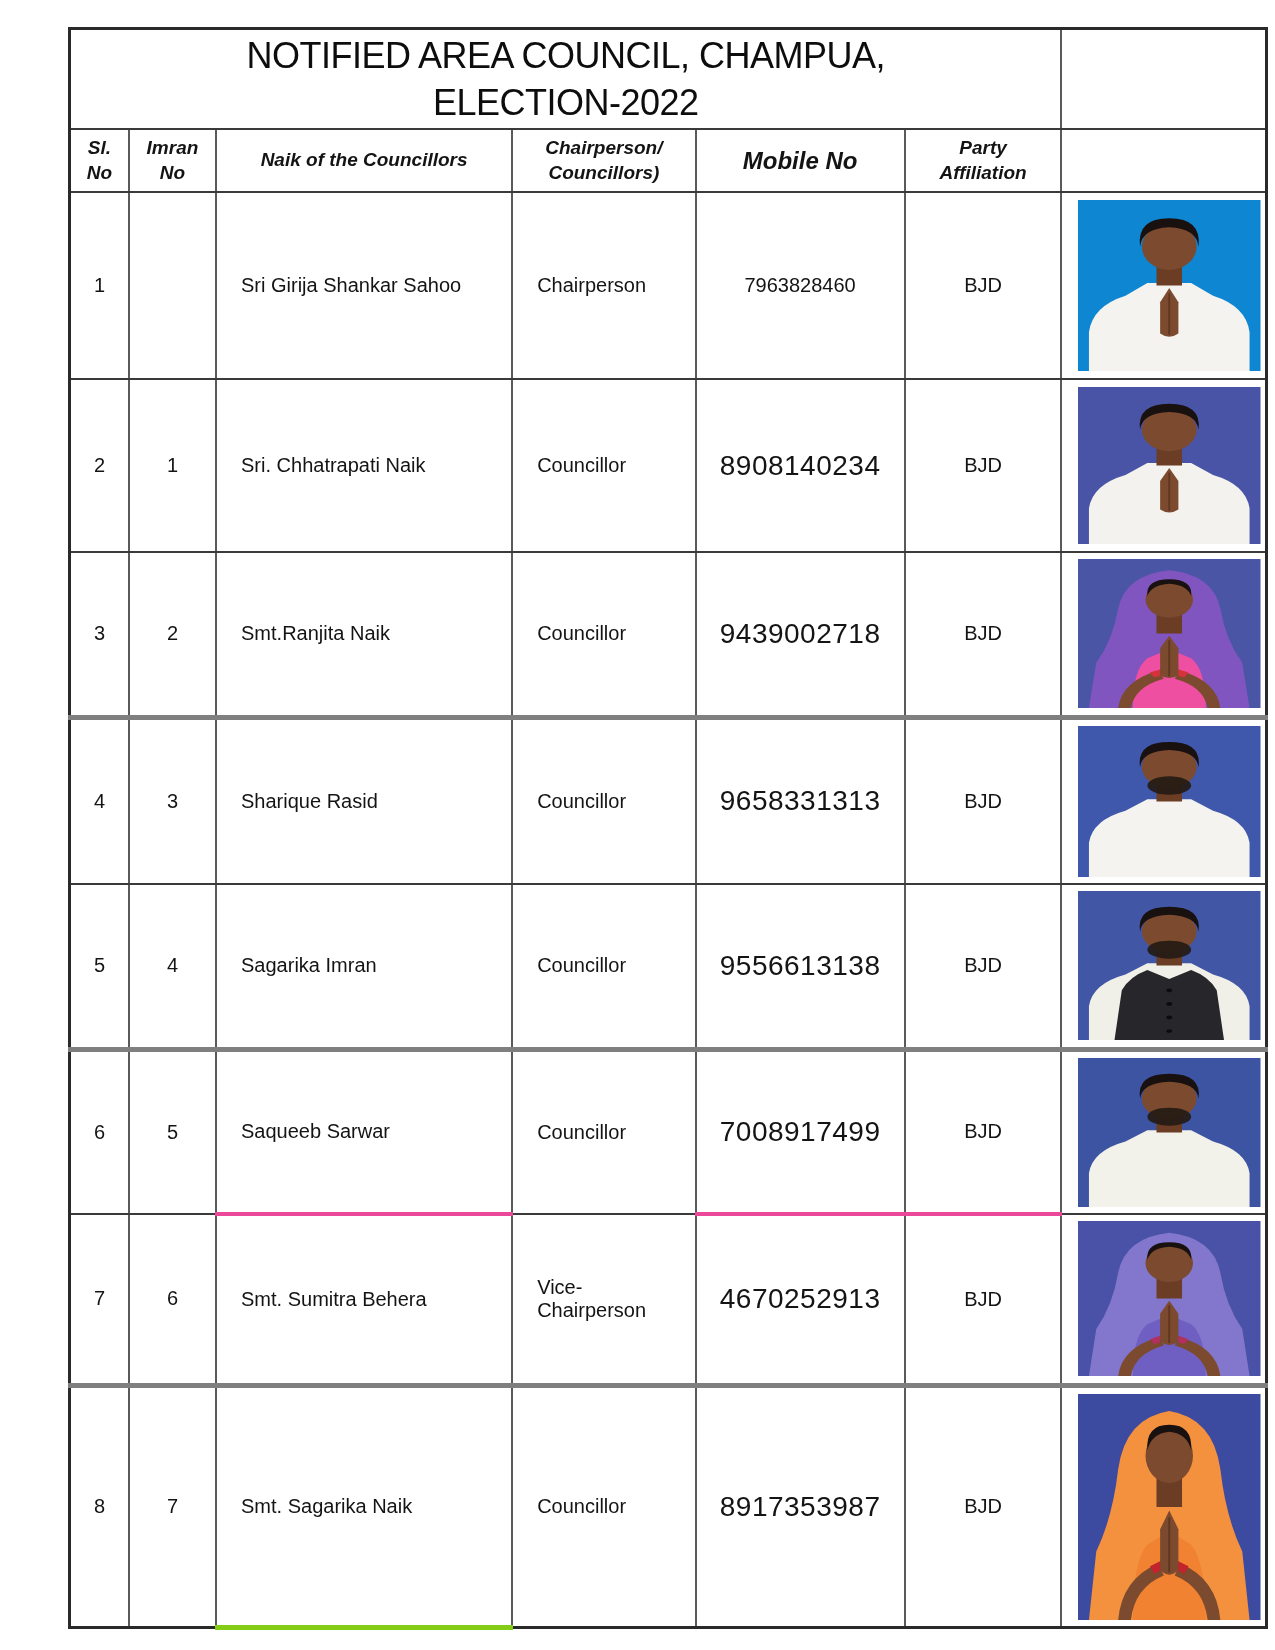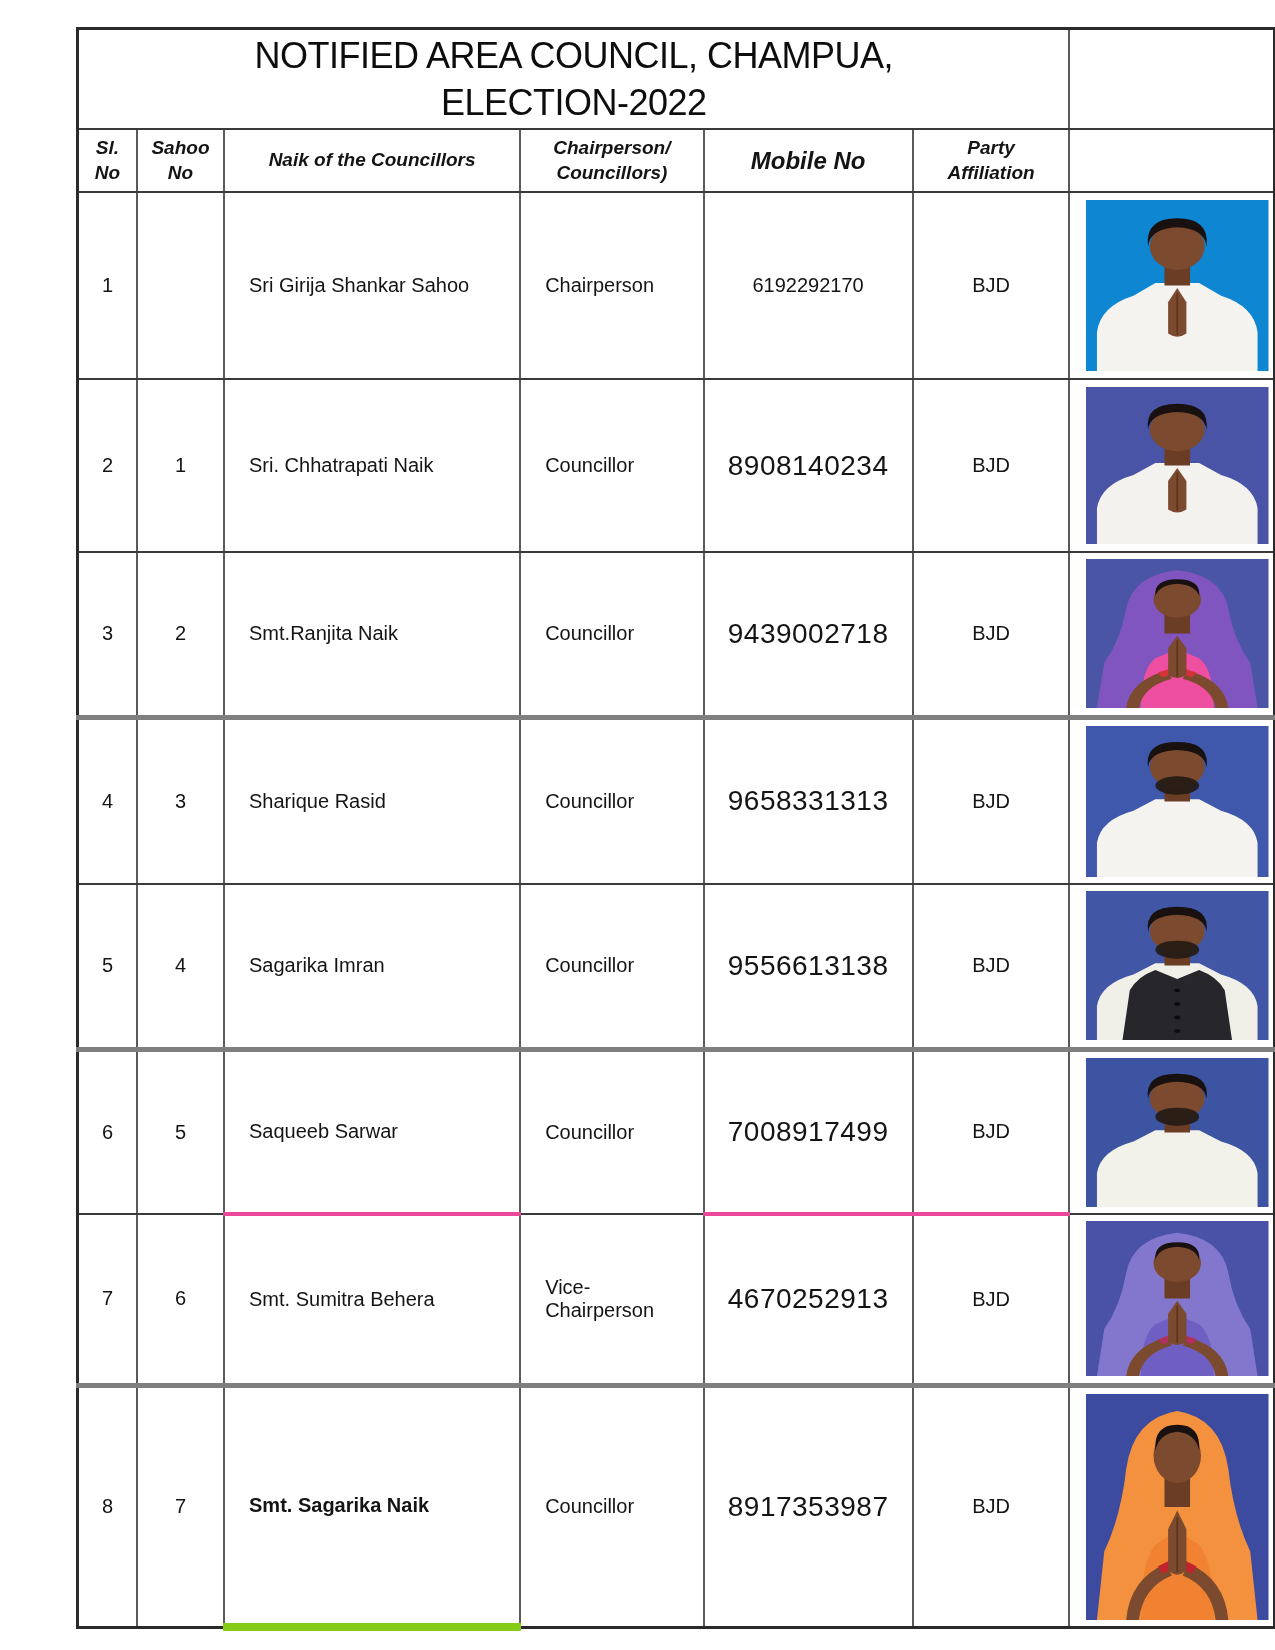--- a/index.html
+++ b/index.html
@@ -1,20 +1,20 @@
 <!DOCTYPE html>
 <html><head>
 <meta charset="utf-8">
 <style>
   html,body{margin:0;padding:0;background:#ffffff;}
   body{
     width:1275px;height:1650px;position:relative;
     font-family:"Liberation Sans",sans-serif;color:#141414;
   }
-  .sheet{position:absolute;left:76px;top:27px;width:1200px;}
+  .sheet{position:absolute;left:68px;top:27px;width:1200px;}
   table{
     border-collapse:collapse;table-layout:fixed;width:100%;
     border:3px solid #2a2a2a;
   }
   td{
     border-left:2px solid #5a5a5a;border-right:2px solid #5a5a5a;
     border-top:2px solid #3a3a3a;border-bottom:2px solid #3a3a3a;
     vertical-align:middle;text-align:center;
     font-size:20px;white-space:pre-line;overflow:hidden;
     padding:2px 4px;
@@ -42,21 +42,21 @@
   .hdr-mobile{font-size:24px;}
   td.c-left{text-align:left;padding-left:24px;padding-right:6px;}
   td.c-mobile-big{font-size:28px;letter-spacing:0.5px;margin-left:36px;}
   td.photo-cell{padding:6px 4px 6px 16px;}
   .photo-box{width:100%;}
   .photo-box svg{display:block;width:100%;height:100%;}
 
   
   tr.bt-gray > td{border-top:5px solid #7f7f7f;}
   tr.bt-mix > td.tb{border-top:4px solid #ec4899;}
-  td.bb-black{border-bottom:8px solid #84cc16;font-weight:bold;}
+  td.bb-black{border-bottom:5px solid #84cc16;}
 </style>
 </head>
 <body>
 
 <div class="sheet">
   <table>
     <colgroup>
       <col style="width:58px">
         <col style="width:85px">
         <col style="width:289px">
@@ -67,36 +67,36 @@
     </colgroup>
     <tbody id="tb">
       <tr>
         <td class="title-cell" colspan="6">NOTIFIED AREA COUNCIL, CHAMPUA,
 ELECTION-2022</td>
         <td></td>
       </tr>
       <tr>
         <td class="hdr">Sl.
 No</td>
-        <td class="hdr">Sahoo
+        <td class="hdr">Imran
 No</td>
         <td class="hdr">Naik of the Councillors</td>
         <td class="hdr">Chairperson/
 Councillors)</td>
         <td class="hdr hdr-mobile">Mobile No</td>
         <td class="hdr">Party
 Affiliation</td>
         <td class="hdr"></td>
       </tr>
     <tr>
           <td>1</td>
           <td></td>
           <td class="c-left tb">Sri Girija Shankar Sahoo</td>
           <td class="c-left">Chairperson</td>
-          <td class="tb">6192292170</td>
+          <td class="tb">7963828460</td>
           <td class="tb">BJD</td>
           <td class="photo-cell"><div class="photo-box" title="Man in white shirt with folded hands, bright blue background" style="height: 171px;"><svg viewBox="0 0 100 132" preserveAspectRatio="none">
                 <rect x="0" y="0" width="100" height="132" fill="#0f86d2"></rect>
                 <path d="M6,132 L6,102 Q8,82 26,74 L38,64 L62,64 L74,74 Q92,82 94,102 L94,132 Z" fill="#f4f3ef"></path>
                 <rect x="43" y="48" width="14" height="18" fill="#6b3d25"></rect>
                 <ellipse cx="50" cy="36" rx="15" ry="18" fill="#7c4a2e"></ellipse>
                 <path d="M34,36 Q32,14 50,14 Q68,14 66,36 Q65,22 50,21 Q35,22 34,36 Z" fill="#181110"></path>
                 <path d="M22,132 Q24,108 44,99 L47,106 Q31,113 29,132 Z" fill="#f4f3ef"></path>
                 <path d="M78,132 Q76,108 56,99 L53,106 Q69,113 71,132 Z" fill="#f4f3ef"></path>
                 <path d="M45,79 L50,68 L55,79 L55,103 Q50,108 45,103 Z" fill="#7c4a2e"></path>

